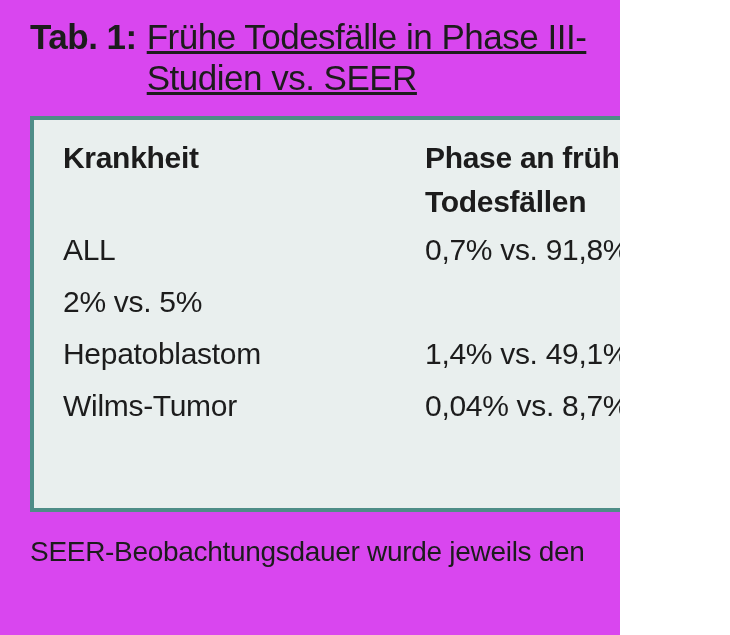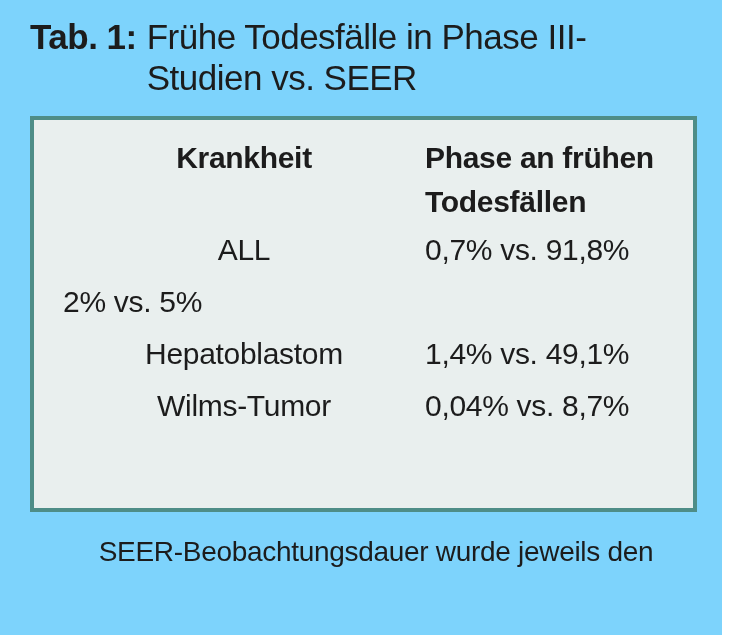--- a/index.html
+++ b/index.html
@@ -2,75 +2,75 @@
 <html><head>
 <meta charset="utf-8">
 <style>
   html, body {
     margin: 0;
     padding: 0;
     background: #ffffff;
   }
   .page {
     position: relative;
-    width: 722px;
+    width: 620px;
     height: 635px;
-    background: #7dd3fc;
+    background: #d946ef;
     font-family: "Liberation Sans", sans-serif;
     color: #1c1c1c;
     overflow: hidden;
   }
   
   .title-row {
     display: flex;
     align-items: flex-start;
     margin: 16px 0 0 30px;
     font-size: 35px;
     line-height: 41px;
     letter-spacing: -0.5px;
   }
   .title-prefix {
     font-weight: bold;
     white-space: nowrap;
     margin-right: 10px;
   }
   .title-lines div {
     white-space: nowrap;
+    text-decoration: underline;
   }
   
   .table-box {
     box-sizing: border-box;
     width: 667px;
     height: 396px;
     margin: 18px 0 0 30px;
     border: 4px solid #4e8d87;
     background: #e9efee;
     padding: 16px 24px 24px 29px;
     font-size: 30px;
     letter-spacing: -0.3px;
   }
   .thead {
     display: flex;
     font-weight: bold;
     line-height: 44px;
   }
-  .col1 { width: 362px; flex: 0 0 362px; text-align: center; }
+  .col1 { width: 362px; flex: 0 0 362px; }
   .col2 { width: 250px; flex: 0 0 250px; }
   .trow {
     display: flex;
     line-height: 52px;
     white-space: nowrap;
   }
   
   .footnote {
     margin: 20px 0 0 30px;
     font-size: 28px;
     line-height: 40px;
     letter-spacing: -0.3px;
-    text-align: center;
   }
 </style>
 </head>
 <body>
 
 <div class="page">
 
   <div class="title-row">
     <span class="title-prefix">Tab. 1:</span>
     <span class="title-lines">

